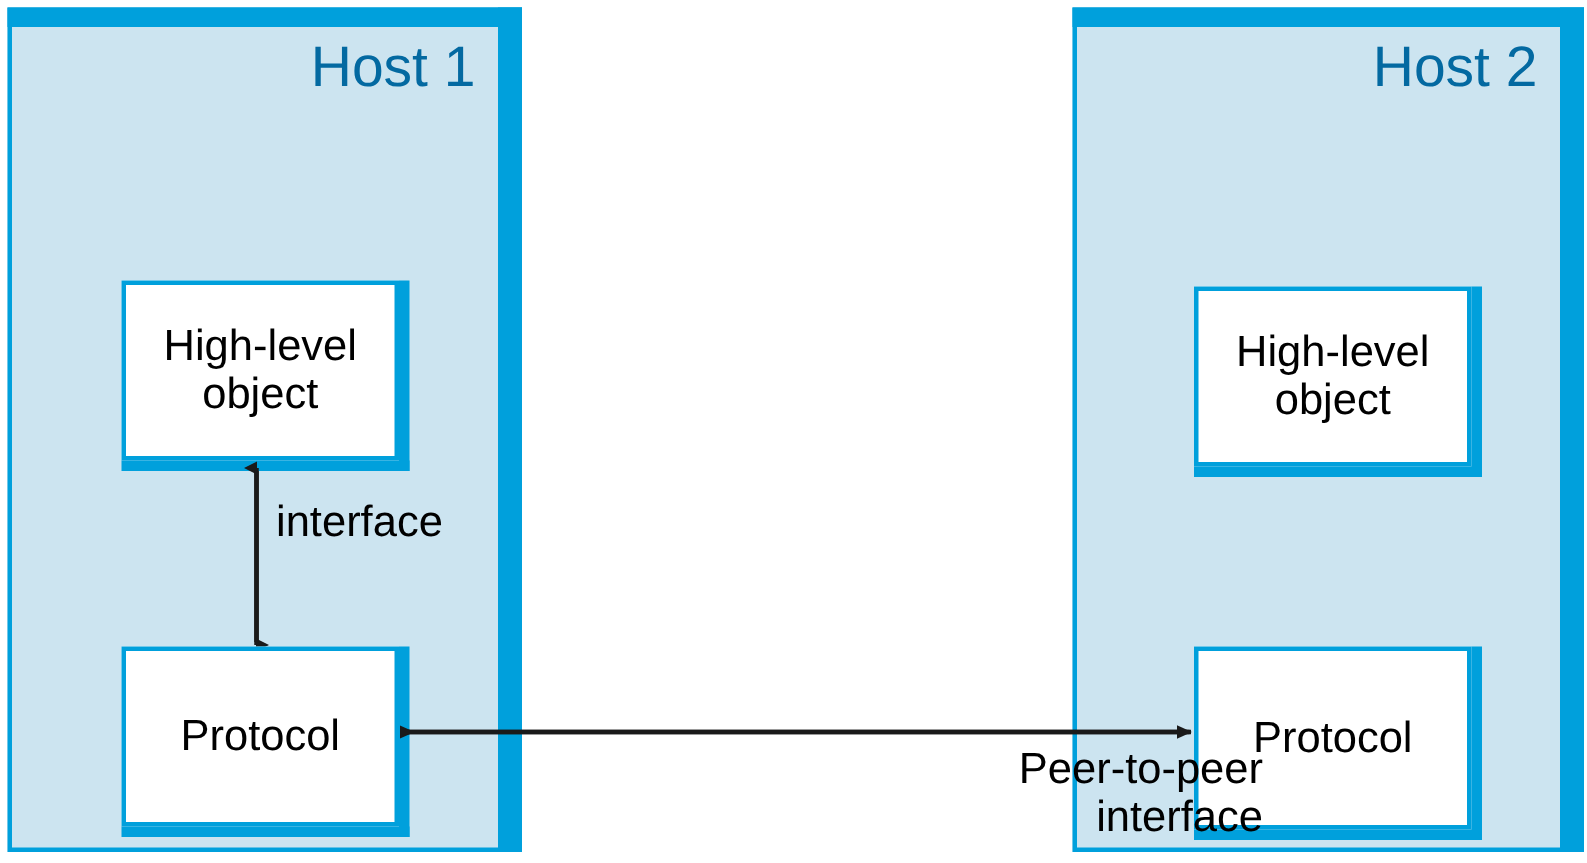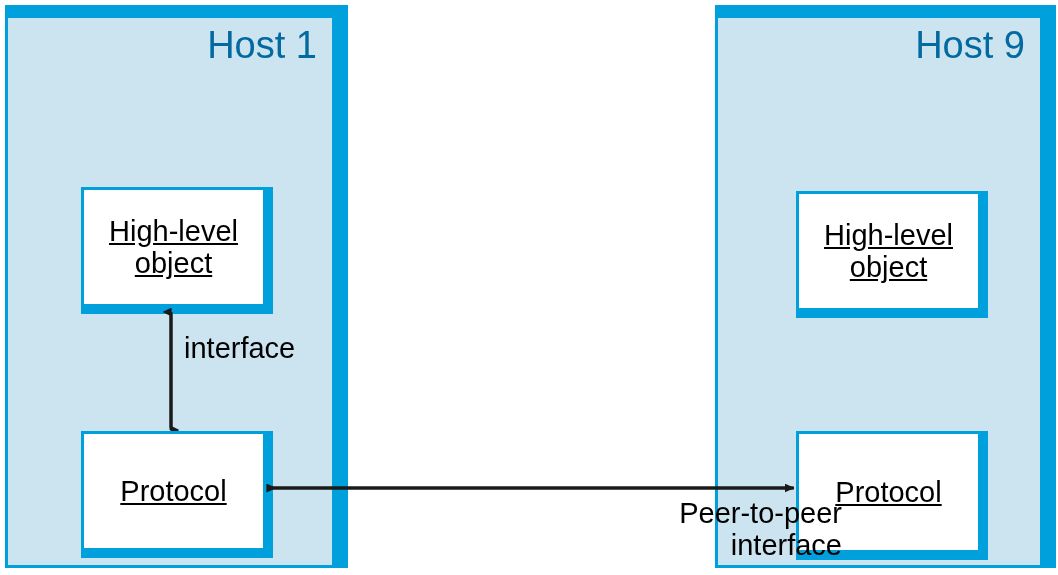--- a/index.html
+++ b/index.html
@@ -73,21 +73,20 @@
     box-sizing: border-box;
     background: #ffffff;
     border: 3px solid #00a0dc;
     display: flex;
     align-items: center;
     justify-content: center;
     text-align: center;
     font-size: 29px;
     line-height: 1.12;
     color: #000000;
-    text-decoration: underline;
   }
   
   .box .shadow-right {
     position: absolute;
     right: -10px;
     top: -3px;
     bottom: -10px;
     width: 7px;
     background: #00a0dc;
   }
@@ -174,21 +173,21 @@
       <div class="shadow-right"></div>
       <div class="shadow-bottom"></div>
       <div>Protocol</div>
     </div>
   </div>
 
   <div class="host host-2">
     <div class="edge-right"></div>
     <div class="edge-top"></div>
 
-    <div class="host-label">Host 9</div>
+    <div class="host-label">Host 2</div>
 
     <div class="box hl-2">
       <div class="shadow-right"></div>
       <div class="shadow-bottom"></div>
       <div>
         <div>High-level</div>
         <div>object</div>
       </div>
     </div>
 

